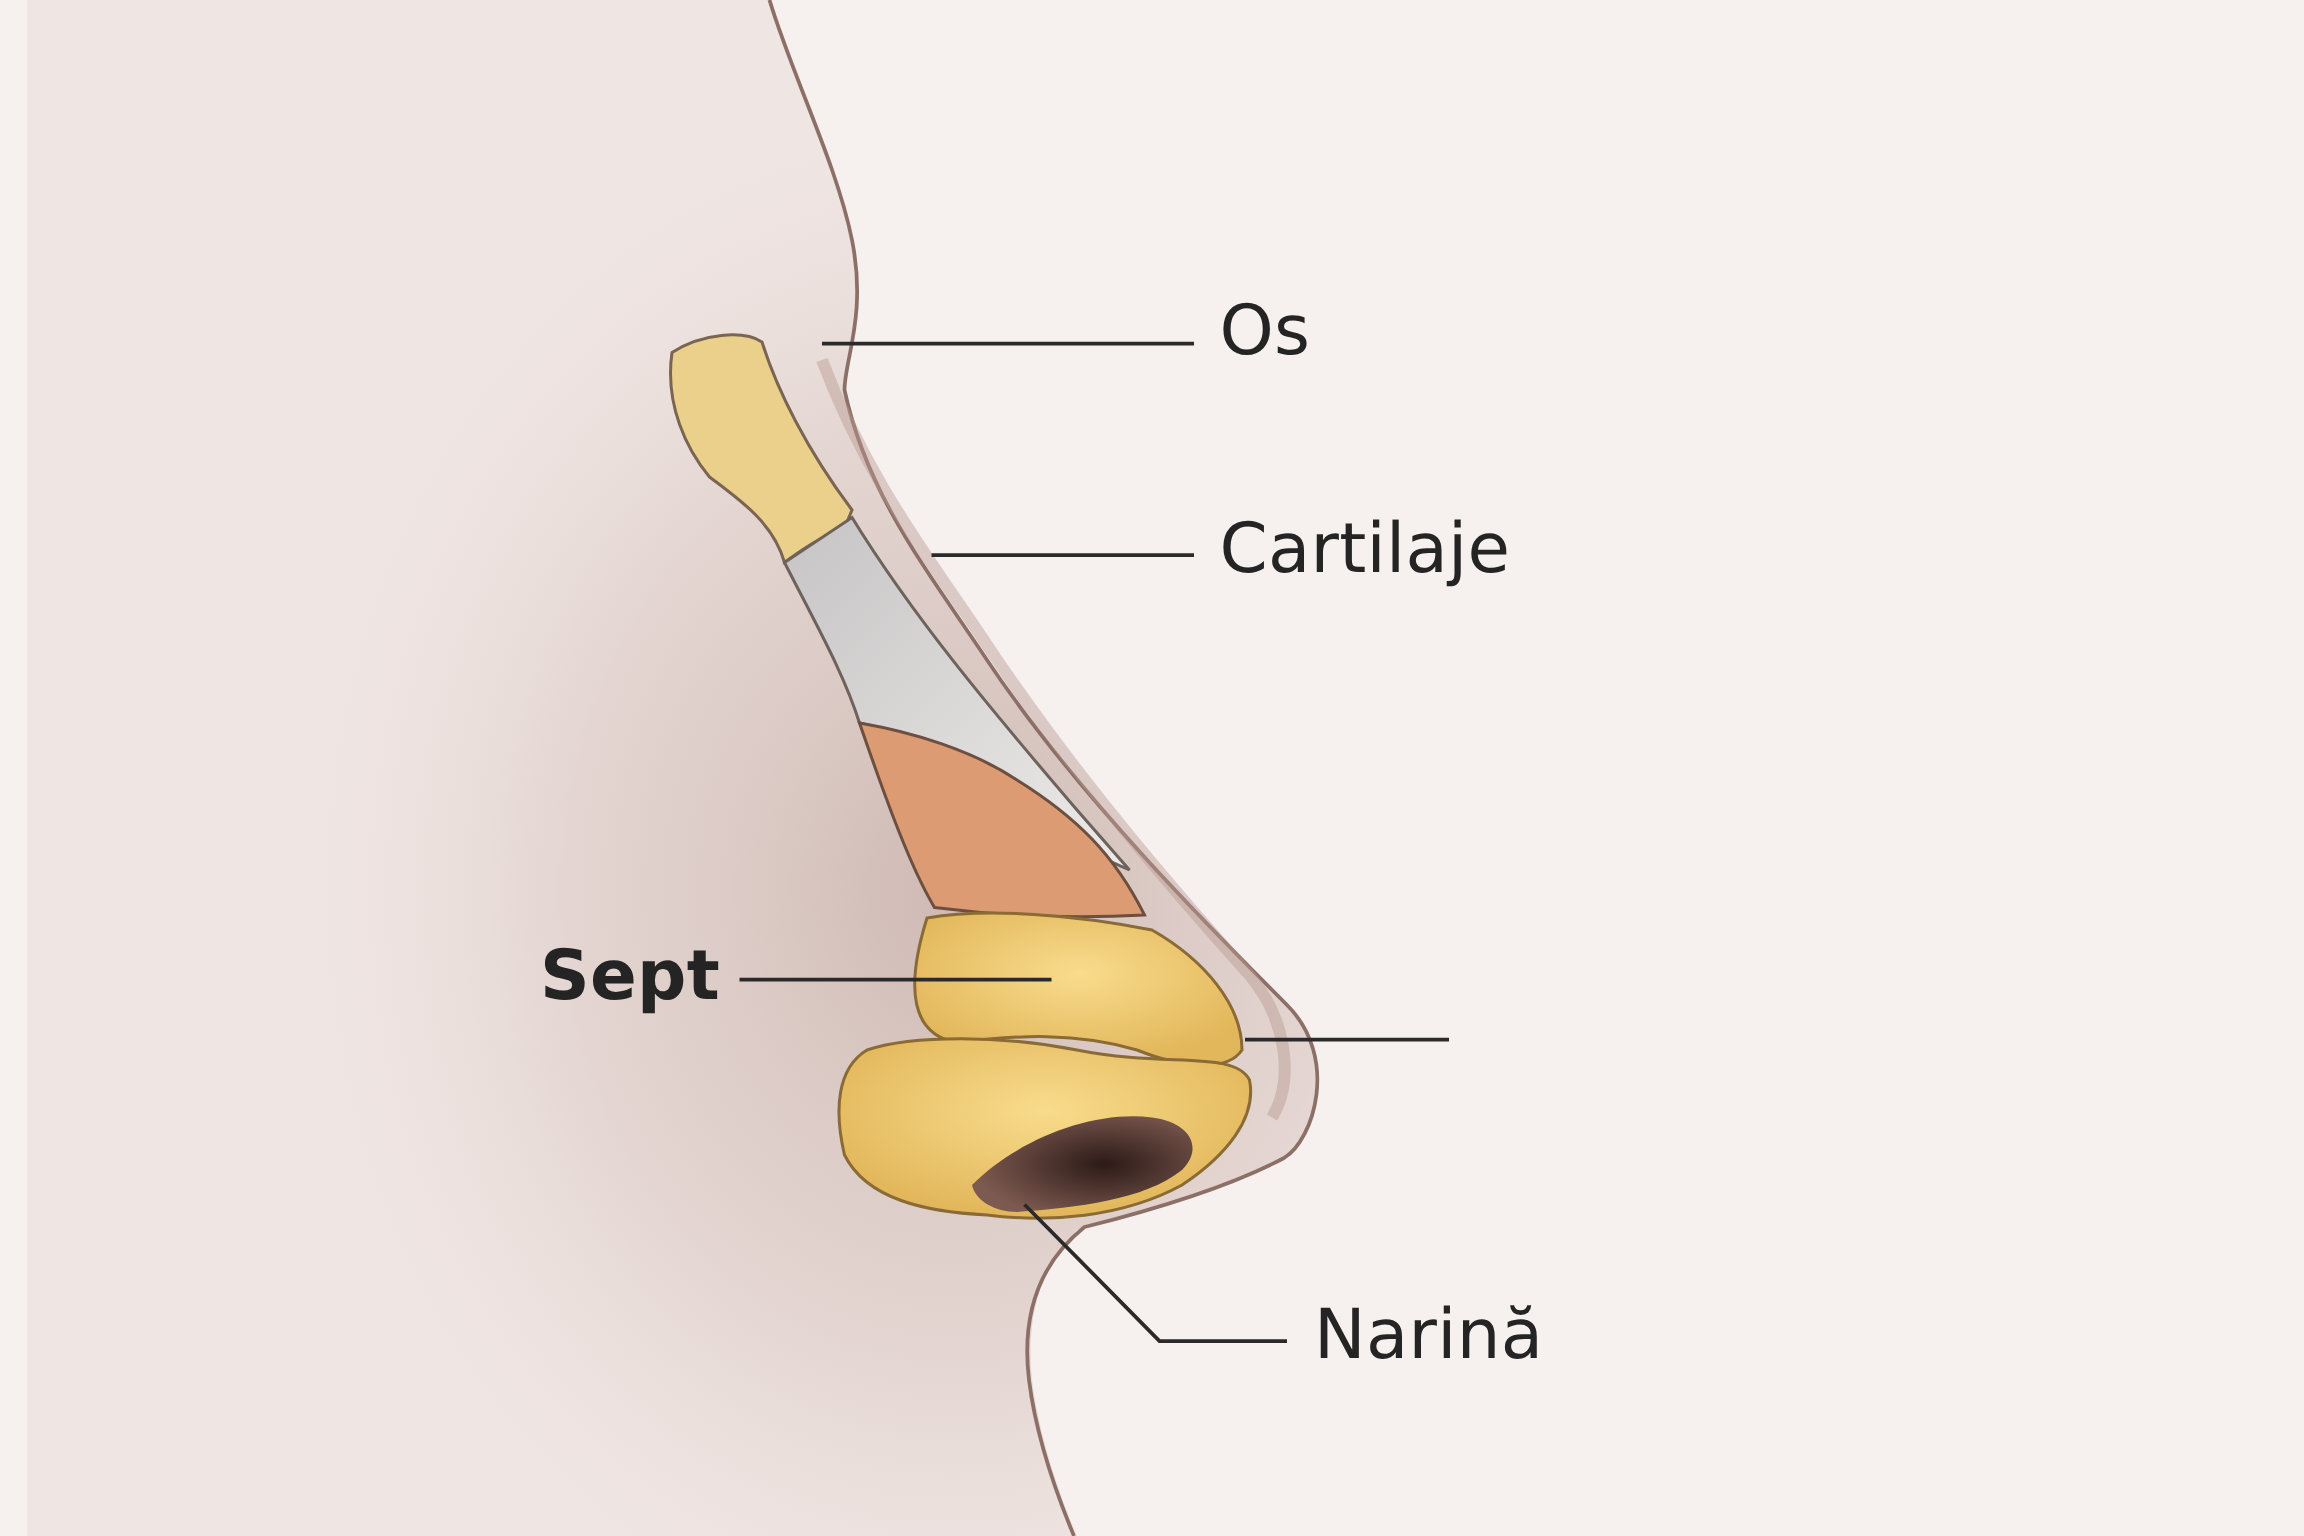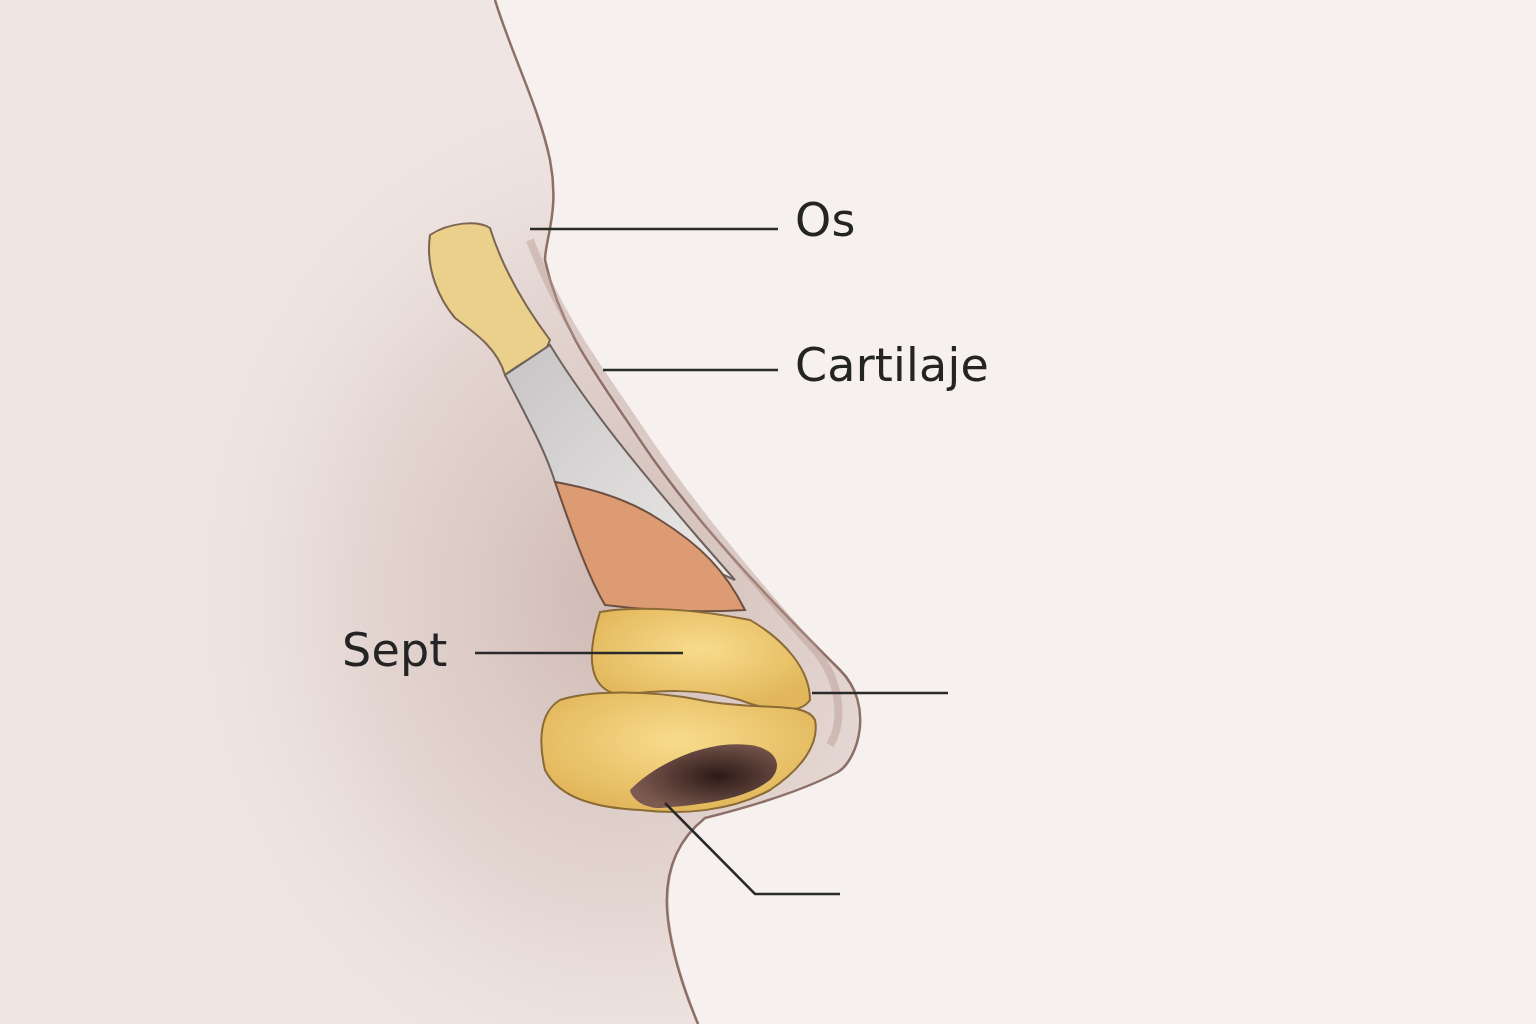--- a/index.html
+++ b/index.html
@@ -1,21 +1,21 @@
 <!DOCTYPE html>
 <html><head>
 <meta charset="utf-8">
 <style>
   html, body { margin: 0; padding: 0; }
   body {
     width: 1536px; height: 1024px; overflow: hidden;
     background: #f6f0ee;
     font-family: "DejaVu Sans", "Liberation Sans", sans-serif;
   }
-  #stage { position: relative; width: 1348px; height: 1024px; }
+  #stage { position: relative; width: 1348px; height: 1024px; margin-left: 18px; }
   #art { position: absolute; left: 0; top: 0; }
   .label {
     position: absolute;
     font-size: 46px;
     color: #242424;
     line-height: 1;
     white-space: nowrap;
     letter-spacing: 0.2px;
   }
 </style>
@@ -87,14 +87,15 @@
       <line x1="530" y1="229" x2="778" y2="229"></line>
       <line x1="603" y1="370" x2="778" y2="370"></line>
       <line x1="475" y1="653" x2="683" y2="653"></line>
       <line x1="812" y1="693" x2="948" y2="693"></line>
       <polyline points="665,803 755,894 840,894"></polyline>
     </g>
   </svg>
 
   <span class="label" style="left:795px; top:197px;">Os</span>
   <span class="label" style="left:795px; top:342px;text-align:right;">Cartilaje</span>
-  <span class="label" style="left:342px; top:627px;">Sept</span>
+  <span class="label" style="left:342px; top:627px;font-weight:bold;">Sept</span>
+  <span class="label" style="left:858px; top:866px;">Narină</span>
 </div>
 
 </body></html>

